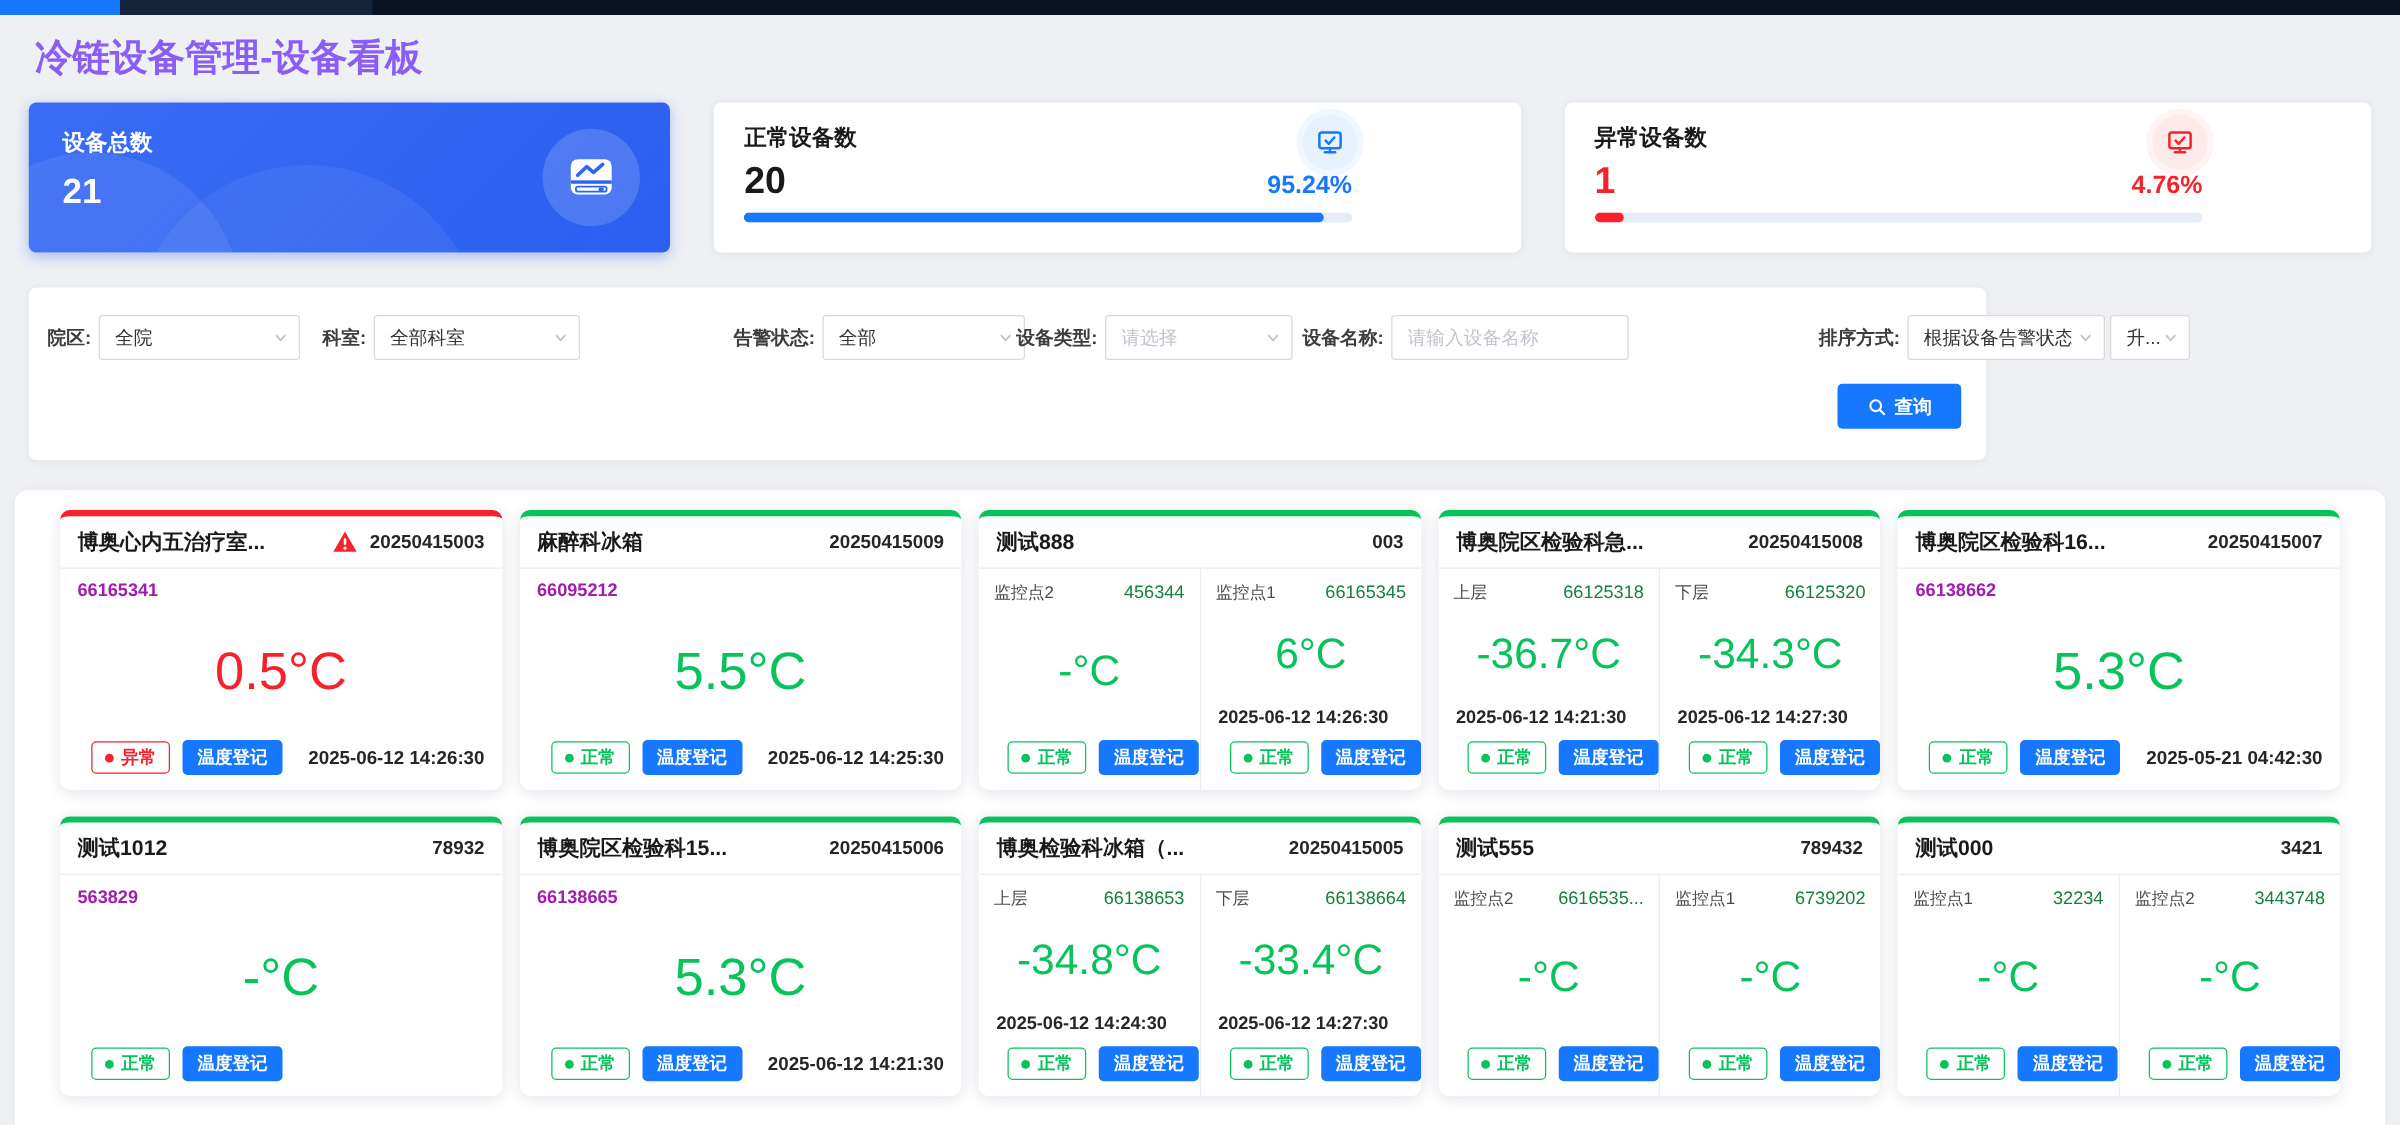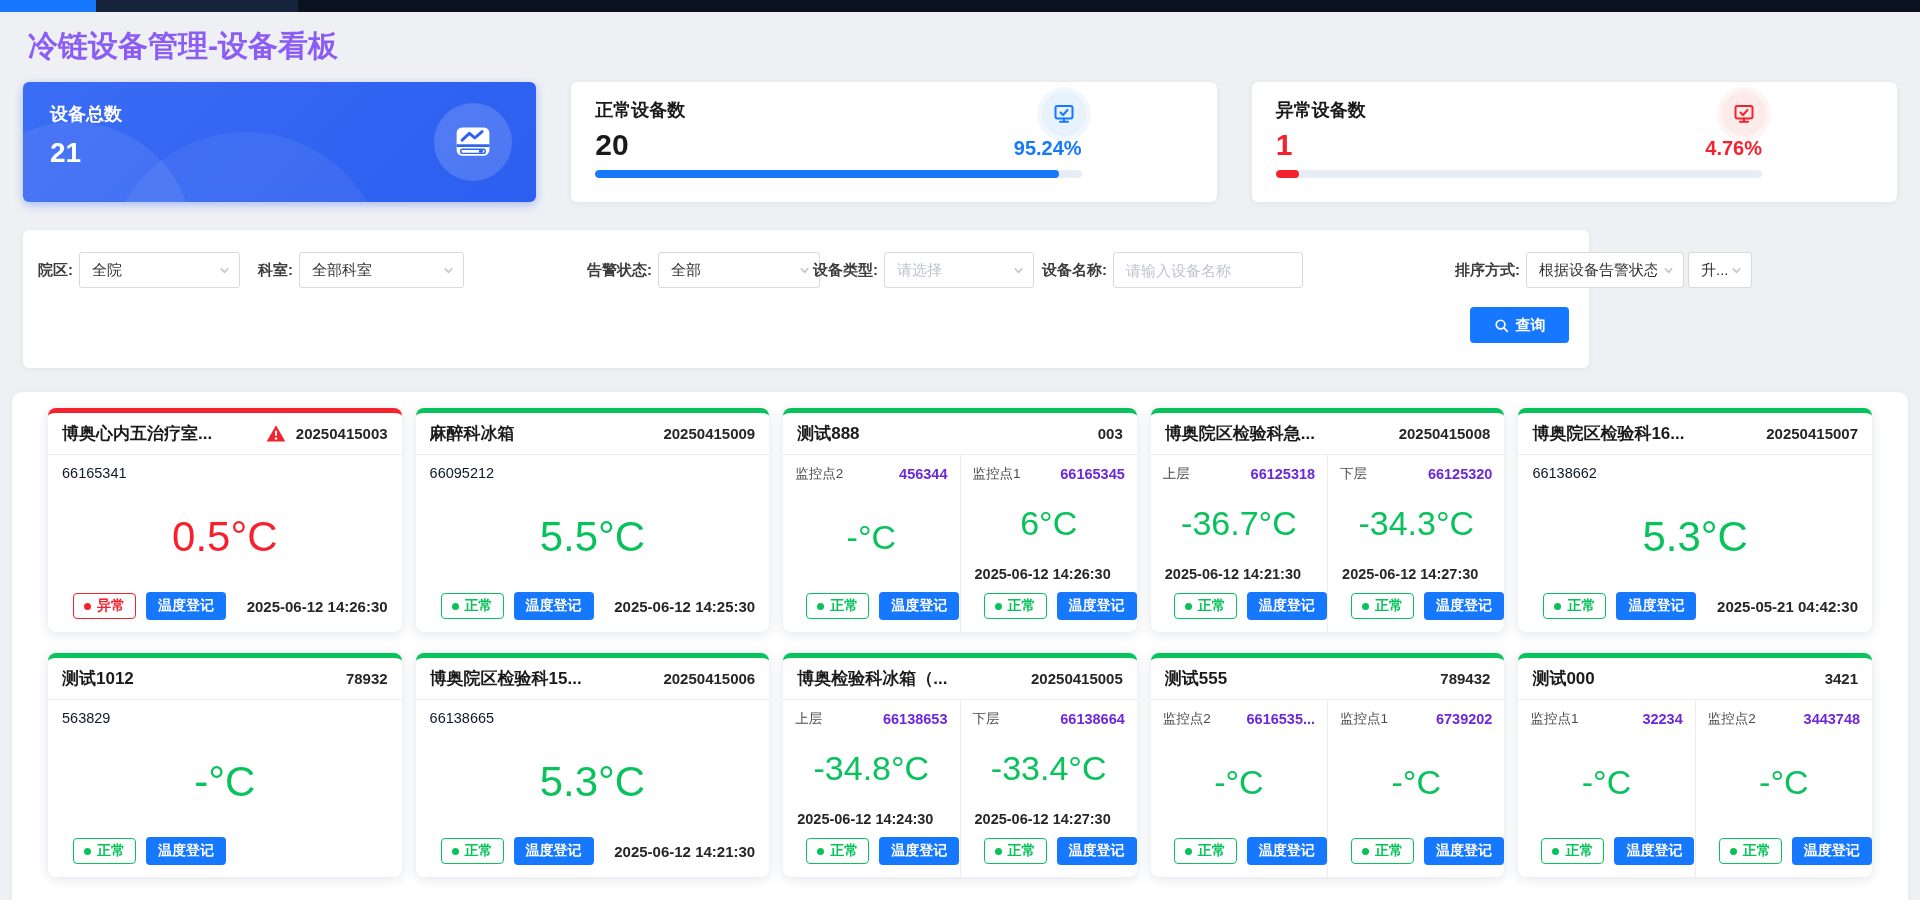--- a/index.html
+++ b/index.html
@@ -67,22 +67,22 @@
   .dev-header { display:flex; align-items:center; gap:10px; height:42px; padding:0 14px; border-bottom:1px solid #ededed; flex:none; }
   .dev-title { flex:1; font-size:17px; font-weight:700; color:#1a1a1a; white-space:nowrap; overflow:hidden; }
   .dev-code { font-size:15px; font-weight:600; color:#262626; white-space:nowrap; }
   .warn { display:flex; flex:none; }
   .dev-body { flex:1; min-height:0; display:flex; }
   .sensor-col { flex:1; min-width:0; display:flex; flex-direction:column; padding:10px 12px 12px; }
   .dev-body.single .sensor-col { padding:10px 14px 12px; }
   .dev-body.dual .sensor-col + .sensor-col { border-left:1px solid #ededed; }
   .sensor-head { display:flex; justify-content:space-between; align-items:center; }
   .sensor-name { font-size:13.5px; color:#4a4a4a; }
-  .sensor-id { font-size:14.5px; font-weight:700; color:#6d28d9; white-space:nowrap; }
-  .dev-body.single .sensor-id { font-weight:400; color:#0f172a; }
+  .sensor-id { font-size:14.5px; font-weight:400; color:#15803d; white-space:nowrap; }
+  .dev-body.single .sensor-id { font-weight:700; color:#a21caf; }
   .sensor-temp { flex:1; display:flex; align-items:center; justify-content:center; font-weight:500; color:#08c25b; }
   .dev-body.single .sensor-temp { font-size:42px; }
   .dev-body.dual .sensor-temp { font-size:34px; }
   .dev-card.abnormal .sensor-temp { color:#f5222d; }
   .sensor-time { font-size:14.5px; font-weight:700; color:#262626; margin:2px 0 10px 2px; white-space:nowrap; }
   .sensor-footer { display:flex; align-items:center; gap:10px;padding-left:11px; }
   .badge { display:inline-flex; align-items:center; gap:6px; border:1px solid #08c25b; color:#08c25b; border-radius:4px; padding:3px 10px; font-size:14px; font-weight:700; white-space:nowrap; }
   .badge .dot { width:7px; height:7px; border-radius:50%; background:#08c25b; }
   .dev-card.abnormal .badge { border-color:#f5222d; color:#f5222d; }
   .dev-card.abnormal .badge .dot { background:#f5222d; }

